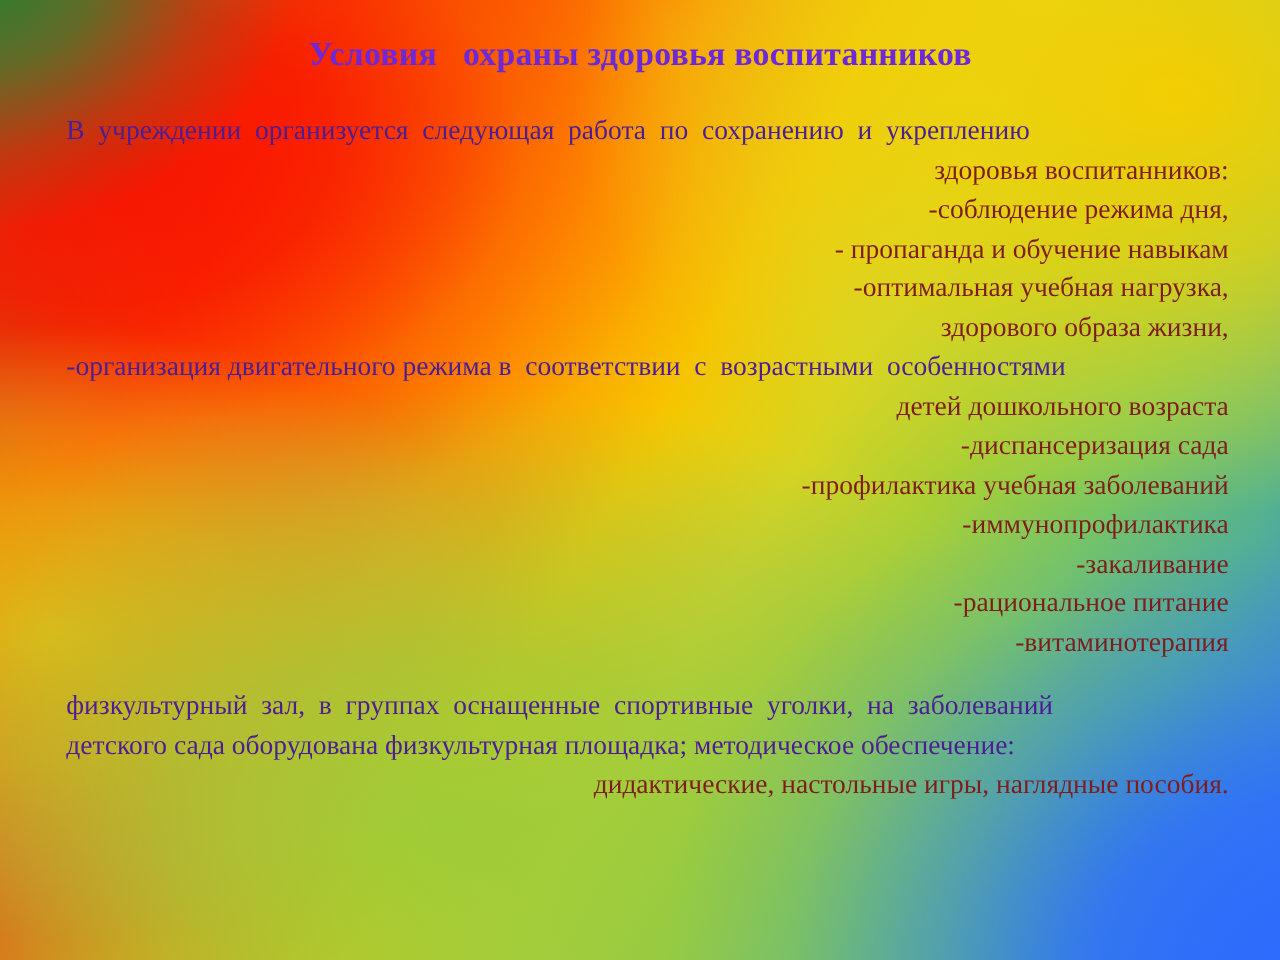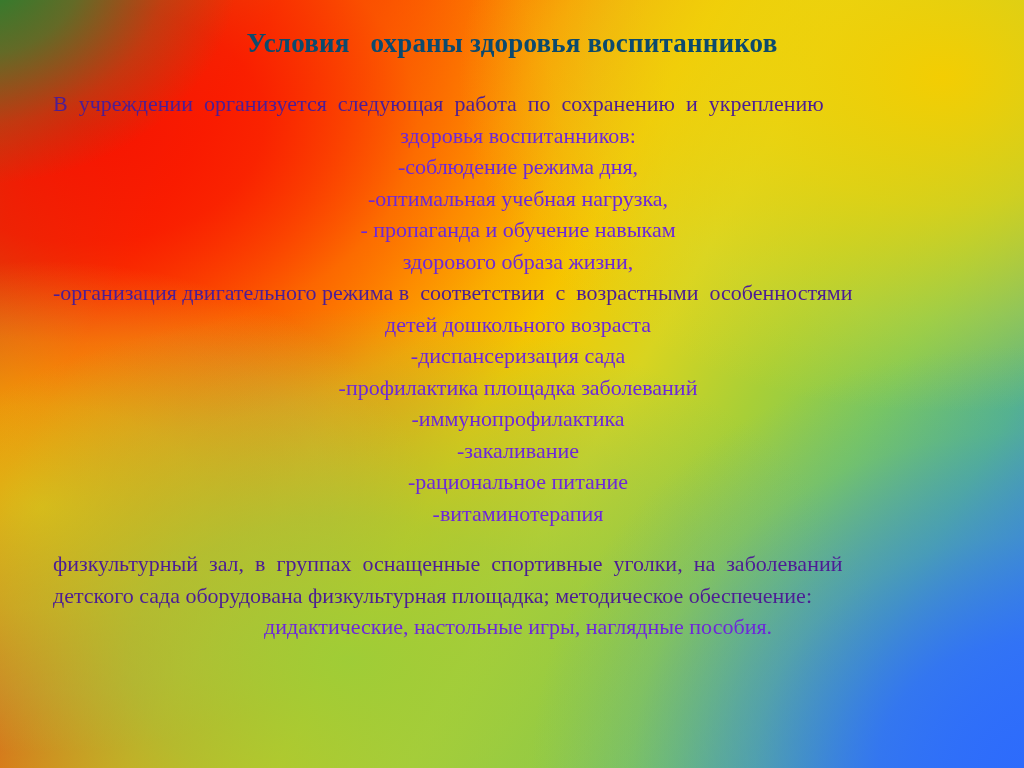--- a/index.html
+++ b/index.html
@@ -117,38 +117,38 @@
 
   .slide-title {
     position: absolute;
     left: 0;
     top: 28px;
     width: 1024px;
     text-align: center;
     font-family: "Liberation Serif", "DejaVu Serif", serif;
     font-size: 27px;
     font-weight: bold;
-    color: #0c4a6e;
+    color: #6d28d9;
     letter-spacing: 0.2px;
     white-space: pre;
   }
 
   .body-block {
     position: absolute;
     left: 53px;
     top: 88px;
     width: 930px;
   }
 
   .list-line {
     font-family: "Liberation Serif", "DejaVu Serif", serif;
     font-size: 22px;
     line-height: 31.5px;
-    color: #6d28d9;
-    text-align: center;
+    color: #7f1d1d;
+    text-align: right;
     white-space: pre;
   }
 
   .wrap-line {
     font-family: "Liberation Serif", "DejaVu Serif", serif;
     font-size: 22px;
     line-height: 31.5px;
     color: #4c1d95;
     text-align: justify;
     text-justify: inter-word;
@@ -180,33 +180,33 @@
     <div class="slide-title">Условия   охраны здоровья воспитанников</div>
 
     <div class="body-block">
 
       <div class="wrap-line">В  учреждении  организуется  следующая  работа  по  сохранению  и  укреплению</div>
 
       <div class="list-line">здоровья воспитанников:</div>
 
       <div class="list-line">-соблюдение режима дня,</div>
 
+      <div class="list-line">- пропаганда и обучение навыкам</div>
+
       <div class="list-line">-оптимальная учебная нагрузка,</div>
 
-      <div class="list-line">- пропаганда и обучение навыкам</div>
-
       <div class="list-line">здорового образа жизни,</div>
 
       <div class="wrap-line">-организация двигательного режима в  соответствии  с  возрастными  особенностями</div>
 
       <div class="list-line">детей дошкольного возраста</div>
 
       <div class="list-line">-диспансеризация сада</div>
 
-      <div class="list-line">-профилактика площадка заболеваний</div>
+      <div class="list-line">-профилактика учебная заболеваний</div>
 
       <div class="list-line">-иммунопрофилактика</div>
 
       <div class="list-line">-закаливание</div>
 
       <div class="list-line">-рациональное питание</div>
 
       <div class="list-line">-витаминотерапия</div>
 
     </div>

